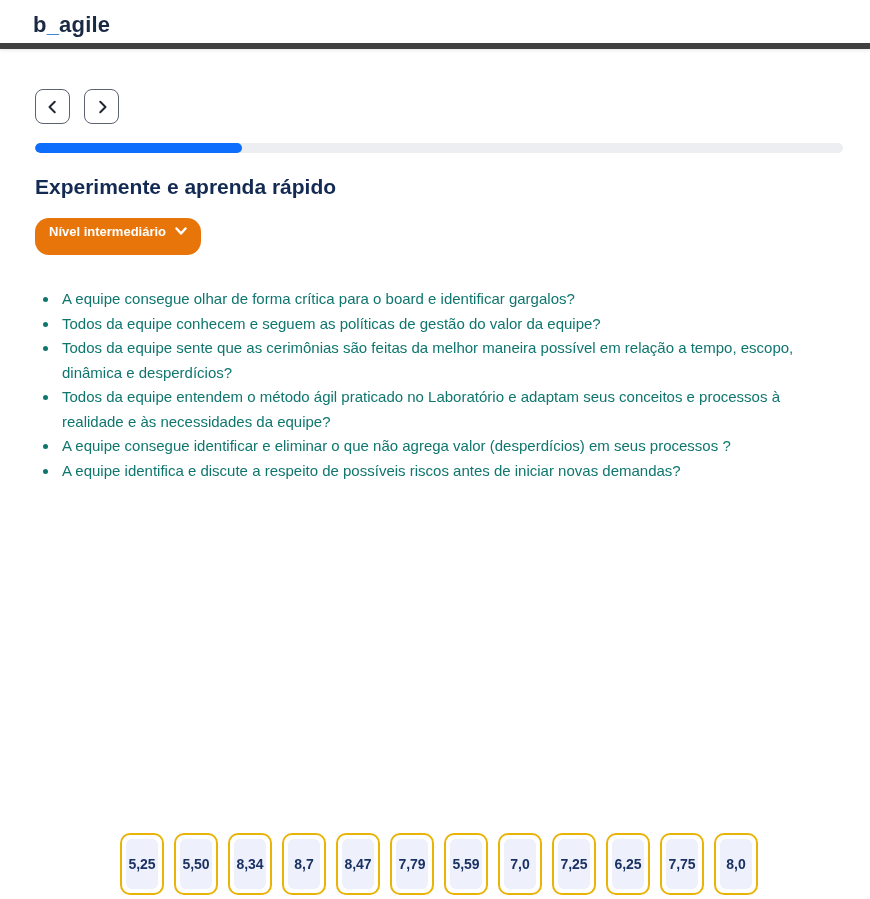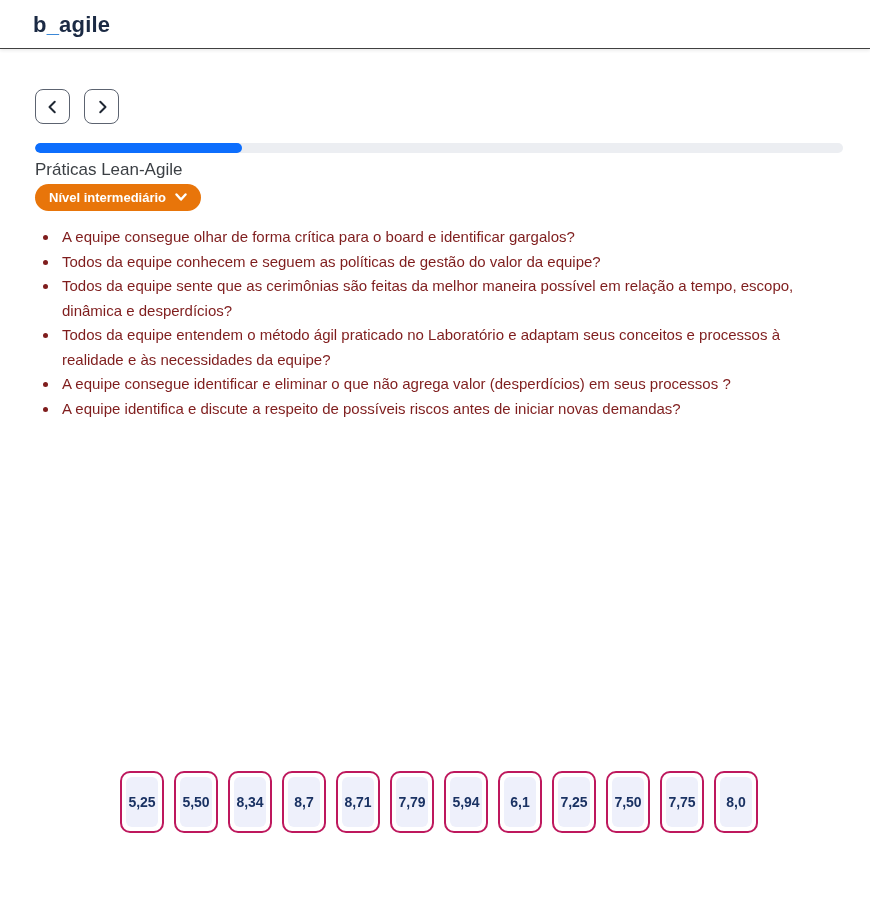--- a/index.html
+++ b/index.html
@@ -7,21 +7,21 @@
     width: 870px; height: 899px;
     background: #ffffff;
     font-family: "Liberation Sans", sans-serif;
     color: #3a3a3a;
     overflow: hidden;
   }
   
   .app-header {
     height: 49px;
     padding: 12px 0 0 33px;
-    border-bottom: 1px solid #404040;
+    border-bottom: 6px solid #404040;
     box-shadow: 0 2px 3px rgba(0,0,0,0.07);
     background: #ffffff;
   }
   .logo {
     font-size: 22px;
     font-weight: bold;
     color: #1b2a44;
     letter-spacing: 0.2px;
   }
   .logo .underscore { color: #1b74d1; }
@@ -61,57 +61,57 @@
     color: #132a52;
   }
   .page-subtitle {
     margin-top: 7px;
     font-size: 17px;
     font-weight: normal;
     color: #3b3f44;
   }
   
   .level-badge {
-    margin-top: 4px;
+    margin-top: 19px;
     display: inline-flex;
     align-items: center;
     gap: 9px;
     background: #e8750a;
     color: #ffffff;
     border: none;
     border-radius: 14px;
-    padding: 6px 14px 6px 14px;
+    padding: 6px 14px 16px 14px;
     font-family: "Liberation Sans", sans-serif;
     font-size: 13px;
     font-weight: bold;
     cursor: pointer;
   }
   .level-badge svg { display: block; }
   
   .question-list {
-    margin-top: 14px;
+    margin-top: 32px;
     padding-left: 24px;
     list-style: disc;
     font-size: 15px;
     line-height: 24.5px;
-    color: #7f1d1d;
+    color: #0f766e;
     max-width: 812px;
   }
   .question-list li { padding-left: 3px; }
   
   .rating-row {
     margin-top: 350px;
     display: flex;
     justify-content: center;
     gap: 10px;
   }
   .rating-btn {
     width: 44px; height: 62px;
     background: #ffffff;
-    border: 2px solid #be185d;
+    border: 2px solid #eab308;
     border-radius: 10px;
     padding: 4px;
     cursor: pointer;
   }
   .rating-btn .inner {
     width: 100%; height: 100%;
     background: #eef0fb;
     border-radius: 6px;
     display: flex; align-items: center; justify-content: center;
     font-family: "Liberation Sans", sans-serif;
@@ -143,21 +143,21 @@
             <path d="M6 2 L12 8 L6 14" fill="none" stroke="#1f2733" stroke-width="2.3" stroke-linecap="round" stroke-linejoin="round"></path>
           </svg>
       </span>
     </button>
   </div>
 
   <div class="progress-track">
     <div class="progress-fill" style="width: 25.6%;"></div>
   </div>
 
-  <h2 class="page-subtitle">Práticas Lean-Agile</h2>
+  <h1 class="page-title">Experimente e aprenda rápido</h1>
 
   <button class="level-badge">
     <span>Nível intermediário</span>
     <span>
       <svg width="12" height="9" viewBox="0 0 12 9">
           <path d="M1.5 1.5 L6 6.5 L10.5 1.5" fill="none" stroke="#ffffff" stroke-width="2.4" stroke-linecap="round" stroke-linejoin="round"></path>
         </svg>
     </span>
   </button>
 
@@ -177,36 +177,36 @@
     <button class="rating-btn">
         <span class="inner">5,50</span>
       </button>
     <button class="rating-btn">
         <span class="inner">8,34</span>
       </button>
     <button class="rating-btn">
         <span class="inner">8,7</span>
       </button>
     <button class="rating-btn">
-        <span class="inner">8,71</span>
+        <span class="inner">8,47</span>
       </button>
     <button class="rating-btn">
         <span class="inner">7,79</span>
       </button>
     <button class="rating-btn">
-        <span class="inner">5,94</span>
-      </button>
-    <button class="rating-btn">
-        <span class="inner">6,1</span>
+        <span class="inner">5,59</span>
+      </button>
+    <button class="rating-btn">
+        <span class="inner">7,0</span>
       </button>
     <button class="rating-btn">
         <span class="inner">7,25</span>
       </button>
     <button class="rating-btn">
-        <span class="inner">7,50</span>
+        <span class="inner">6,25</span>
       </button>
     <button class="rating-btn">
         <span class="inner">7,75</span>
       </button>
     <button class="rating-btn">
         <span class="inner">8,0</span>
       </button>
   </div>
 
 </main>

